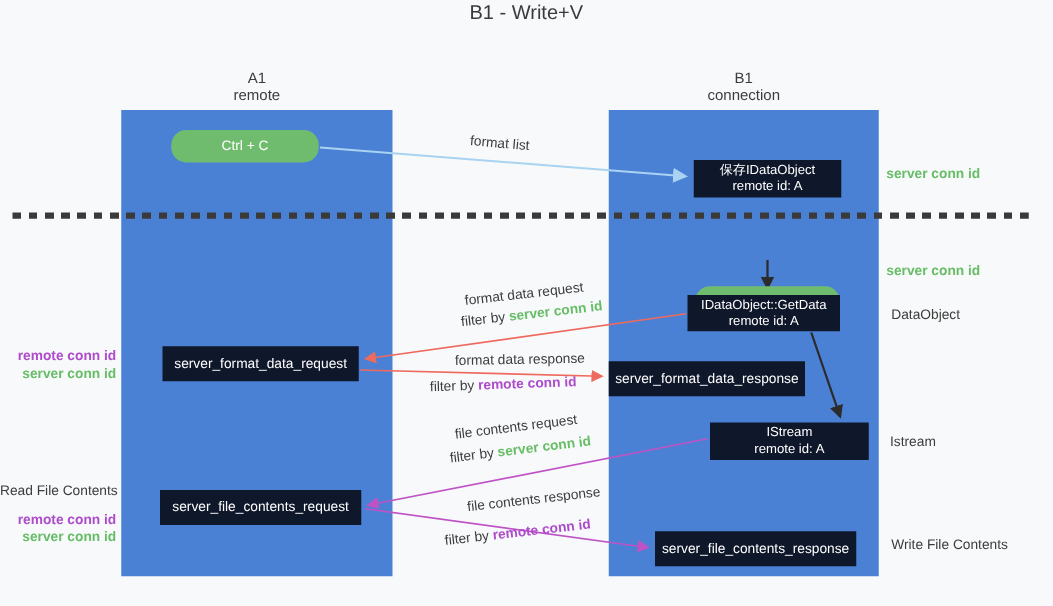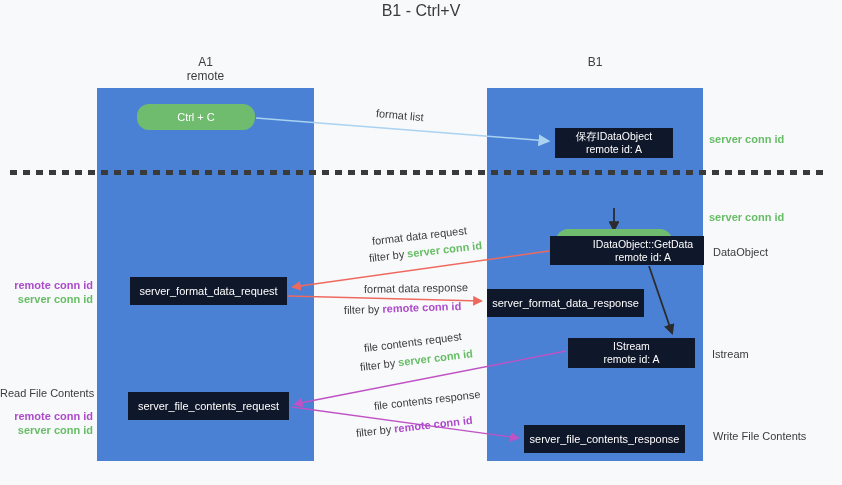--- a/index.html
+++ b/index.html
@@ -51,29 +51,30 @@
   .green-t{color:#67bd66;font-weight:bold;}
   .purple-t{color:#ad4bcb;font-weight:bold;}
   .mr{margin-right:3px;}
 </style>
 </head>
 <body>
 
 <div class="canvas">
 
   <div class="title">
-    <div>B1 - Ctrl+V</div>
+    <div>B1 - Write+V</div>
   </div>
 
   <div class="lane-header left">
     <div>A1</div>
     <div>remote</div>
   </div>
   <div class="lane-header right">
     <div>B1</div>
+    <div>connection</div>
   </div>
 
   <div class="lane lane-left"></div>
   <div class="lane lane-right"></div>
 
   <div class="dotted"></div>
 
   <svg class="overlay" viewBox="0 0 842 485">
     <defs>
       <marker id="mblue" viewBox="0 0 10 10" refX="8" refY="5" markerWidth="8" markerHeight="8" orient="auto">
@@ -104,21 +105,21 @@
 
   <div class="box orange" style="left:555px;top:128px;width:118px;height:30px;">
     <div class="l2">保存IDataObject</div>
     <div class="l2">remote id: A</div>
   </div>
 
   <div class="box green" style="left:556px;top:181px;width:116px;height:25px;margin-top:48px;">
     <div>Ctrl + V</div>
   </div>
 
-  <div class="box orange" style="left:550px;top:236px;width:122px;height:29px;padding-left:32px;">
+  <div class="box orange" style="left:550px;top:236px;width:122px;height:29px;">
     <div class="l2">IDataObject::GetData</div>
     <div class="l2">remote id: A</div>
   </div>
 
   <div class="box orange" style="left:487px;top:289px;width:157px;height:28px;">
     <div>server_format_data_response</div>
   </div>
 
   <div class="box orange" style="left:130px;top:277px;width:157px;height:28px;">
     <div>server_format_data_request</div>

